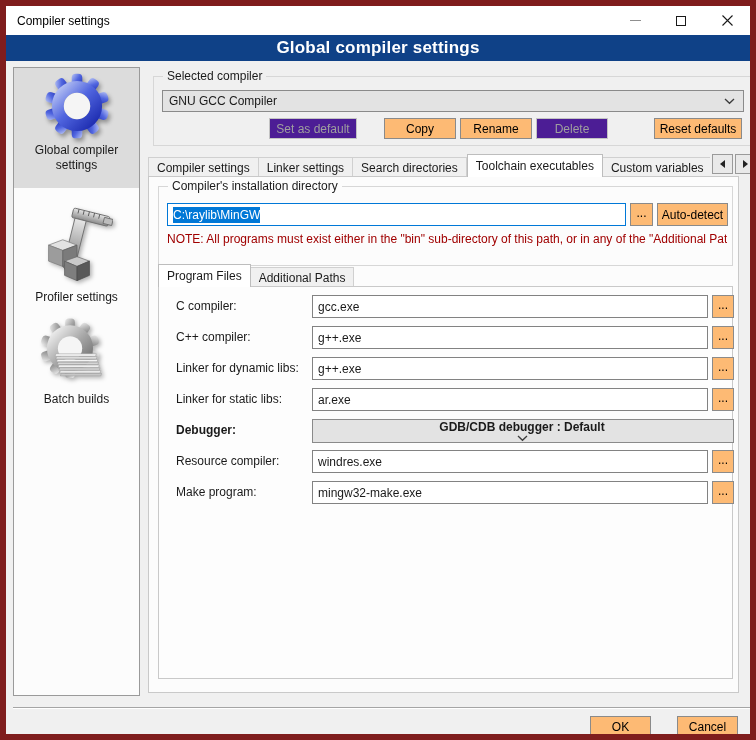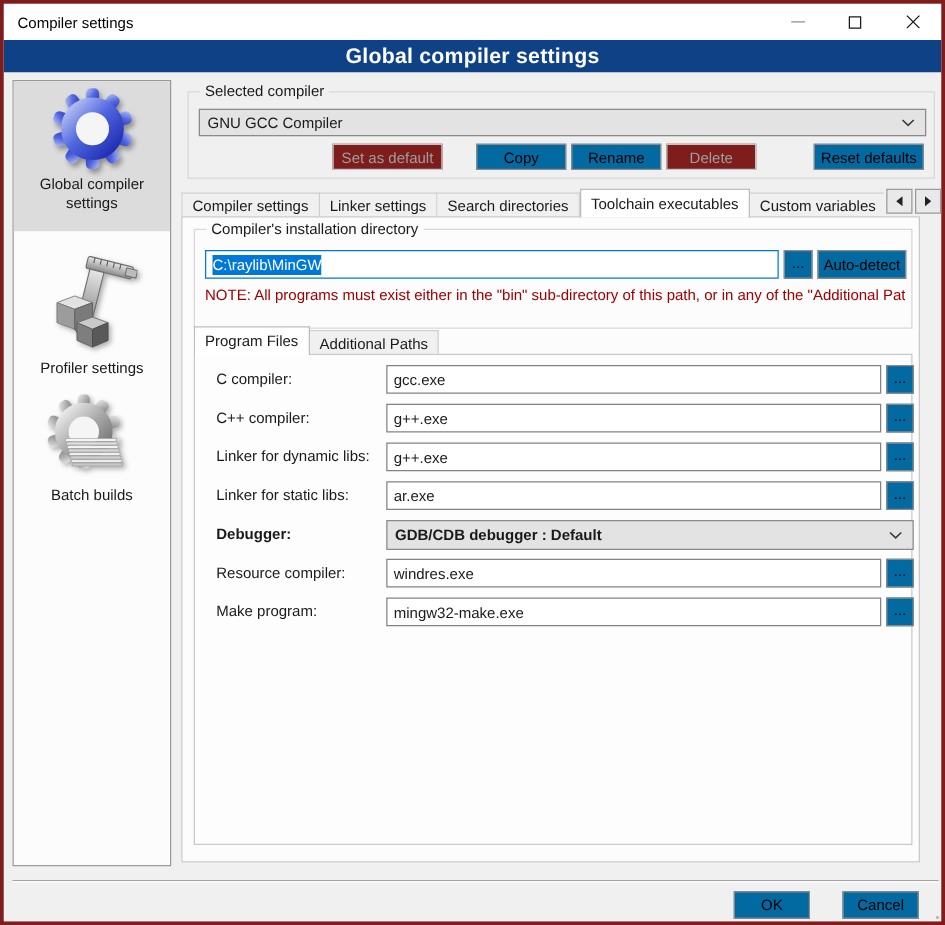--- a/index.html
+++ b/index.html
@@ -1,20 +1,20 @@
 <!DOCTYPE html>
 <html><head>
 <meta charset="utf-8">
 <style>
   * { margin:0; padding:0; box-sizing:border-box; }
   html,body { background:#ffffff; }
   body { font-family:"Liberation Sans", sans-serif; font-size:12px; color:#1a1a1a; }
 
   .window { position:relative; width:756px; height:740px; background:#f0f0f0;
-            border:3px solid #7f1d1d; overflow:hidden; }
+            border:6px solid #7f1d1d; overflow:hidden; }
 
   
   .titlebar { height:29px; background:#ffffff; display:flex; align-items:center; }
   .titlebar .title { padding-left:11px; flex:1; font-size:12px; color:#000; }
   .tb-btn { width:46px; height:29px; display:flex; align-items:center; justify-content:center; }
   .glyph-min { width:11px; height:1px; background:#8f8f8f; }
   .glyph-max { width:10px; height:10px; border:1px solid #1a1a1a; background:transparent; }
 
   
   .header { height:26px; background:#0f4187; color:#fff; font-weight:bold; font-size:17px;
@@ -33,23 +33,23 @@
 
   
   .groupbox { position:absolute; border:1px solid #d7d7d7; }
   .groupbox > .legend { position:absolute; top:-8px; left:9px; padding:0 4px; line-height:14px; }
   .legend-on-gray { background:#f0f0f0; }
   .legend-on-white { background:#fcfcfc; }
 
   
   .combo { background:#e3e3e3; border:1px solid #8a8a8a; display:flex; align-items:center;
            justify-content:space-between; padding:0 8px 0 6px; cursor:default; }
-  .btn { background:#0369a1; border:1px solid #8a8a8a; display:flex; align-items:center;
+  .btn { background:#fdba74; border:1px solid #8a8a8a; display:flex; align-items:center;
          justify-content:center; font-size:12px; color:#000; }
-  .btn.disabled { background:#7f1d1d; border-color:#c3c3c3; color:#9f9f9f; }
+  .btn.disabled { background:#4c1d95; border-color:#c3c3c3; color:#9f9f9f; }
   .field { background:#ffffff; border:1px solid #828282; display:flex; align-items:center;
            padding:0 5px; white-space:nowrap; overflow:hidden; }
   .field.focused { border:1px solid #0078d7; }
   .sel-text { background:#0078d7; color:#ffffff; padding:1px 0; }
 
   
   .tabs { position:absolute; display:flex; align-items:flex-end; overflow:hidden; white-space:nowrap; }
   .tab { height:20px; line-height:20px; padding:0 8px; background:#f0f0f0;
          border-top:1px solid #d0d0d0; border-right:1px solid #d0d0d0; flex:0 0 auto; }
   .tab:first-child { border-left:1px solid #d0d0d0; }
@@ -62,21 +62,21 @@
   .tri-left { width:0; height:0; border:4px solid transparent; border-right:5px solid #222; margin-left:-4px; }
   .tri-right { width:0; height:0; border:4px solid transparent; border-left:5px solid #222; margin-right:-4px; }
 
   .panel { position:absolute; background:#fcfcfc; border:1px solid #c9c9c9; }
 
   .note { position:absolute; color:#a00000; white-space:nowrap; overflow:hidden; }
 
   .form-row { position:absolute; left:0; width:575px; height:24px; }
   .form-label { position:absolute; left:17px; top:4px; }
   .form-field { position:absolute; left:153px; top:0; width:396px; height:23px; }
-  .form-combo { position:absolute; left:153px; top:0; width:422px; height:24px; }
+  .form-combo { position:absolute; left:153px; top:0; width:422px; height:24px;flex-direction:column; }
   .form-browse { position:absolute; left:553px; top:0; width:22px; height:23px; padding-bottom:3px; }
 
   .divider { position:absolute; left:7px; top:646px; width:741px; height:2px;
              border-top:1px solid #a5a5a5; border-bottom:1px solid #ffffff; }
 
   .grip { position:absolute; right:2px; bottom:2px; width:10px; height:10px; }
   .grip i { position:absolute; width:2px; height:2px; background:#a9a9a9; }
 
   .browse-dots { padding-bottom:4px; }
 </style>

